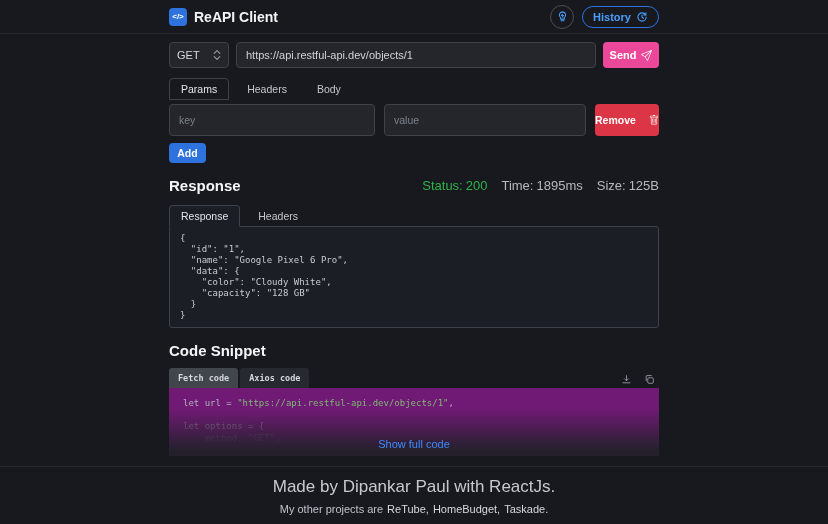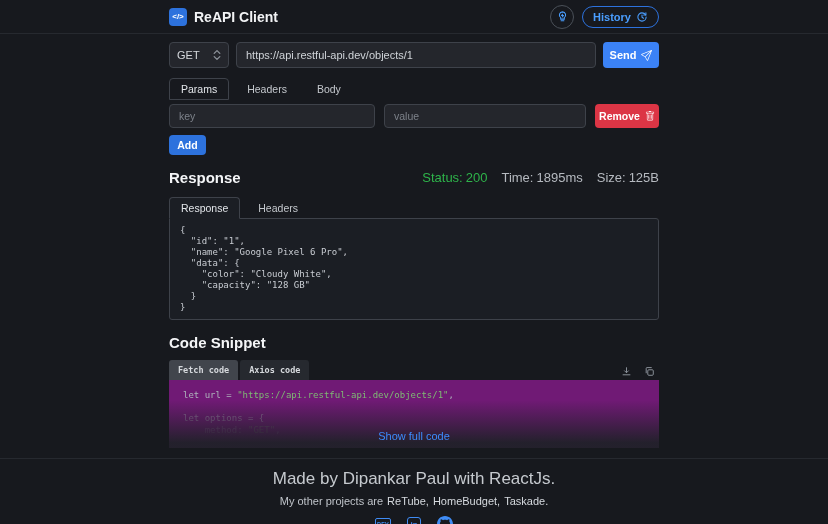--- a/index.html
+++ b/index.html
@@ -25,40 +25,40 @@
     color: #4a9eff; font-size: 11px; font-weight: bold; display: flex; align-items: center; gap: 5px; cursor: pointer;
     font-family: "Liberation Sans", sans-serif; }
 
   
   .request-row { margin-top: 8px; display: flex; gap: 7px; height: 26px; }
   .method-select { width: 60px; background: #24262c; border: 1px solid #3e424a; border-radius: 4px;
     display: flex; align-items: center; justify-content: space-between; padding: 0 7px;
     font-size: 11px; color: #d6d9dd; cursor: pointer; }
   .url-input { flex: 1; background: #24262c; border: 1px solid #3e424a; border-radius: 4px;
     padding: 0 9px; font-size: 11px; color: #cfd3d8; font-family: "Liberation Sans", sans-serif; outline: none; }
-  .send-btn { width: 56px; background: #3b82f6; border: none; border-radius: 4px; color: #fff;
+  .send-btn { width: 56px; background: #ec4899; border: none; border-radius: 4px; color: #fff;
     font-size: 11px; font-weight: bold; display: flex; align-items: center; justify-content: center; gap: 5px;
     cursor: pointer; font-family: "Liberation Sans", sans-serif; }
 
   
   .tabs { display: flex; gap: 6px; }
   .req-tabs { margin-top: 10px; }
   .tab { padding: 4px 11px; font-size: 10.5px; color: #c4c8cd; border: 1px solid transparent;
     border-radius: 4px 4px 0 0; background: transparent; cursor: pointer; font-family: "Liberation Sans", sans-serif; }
   .tab.active { border-color: #3e424a; color: #e2e5e9; }
 
   
-  .kv-row { margin-top: 4px; display: flex; gap: 9px; height: 24px; border-radius: 8px; }
+  .kv-row { margin-top: 4px; display: flex; gap: 9px; height: 32px; border-radius: 8px; }
   .kv-input { background: #24262c; border: 1px solid #3e424a; border-radius: 4px; padding: 0 9px;
     font-size: 10.5px; color: #cfd3d8; font-family: "Liberation Sans", sans-serif; outline: none; }
   .kv-input::placeholder, .url-input::placeholder { color: #7d828a; }
   .key-input { width: 206px; }
   .value-input { flex: 1; }
   .remove-btn { width: 64px; background: #dc3545; border: none; border-radius: 4px; color: #fff;
-    font-size: 10.5px; font-weight: bold; display: flex; align-items: center; justify-content: center; gap: 5px;
+    font-size: 10.5px; font-weight: bold; display: flex; align-items: center; justify-content: space-between; gap: 5px;
     cursor: pointer; font-family: "Liberation Sans", sans-serif; }
   .add-btn { margin-top: 7px; width: 37px; height: 20px; background: #2d72dd; border: none; border-radius: 4px;
     color: #fff; font-size: 10.5px; font-weight: bold; cursor: pointer; font-family: "Liberation Sans", sans-serif; }
 
   
   .section-head { margin-top: 14px; display: flex; justify-content: space-between; align-items: center; }
   .section-title { font-size: 15px; font-weight: bold; color: #f4f5f7; }
   .meta { display: flex; gap: 14px; font-size: 13px; color: #b6bac0; }
   .meta-pair { display: flex; gap: 3px; }
   .meta-status { color: #2eb34a; }

